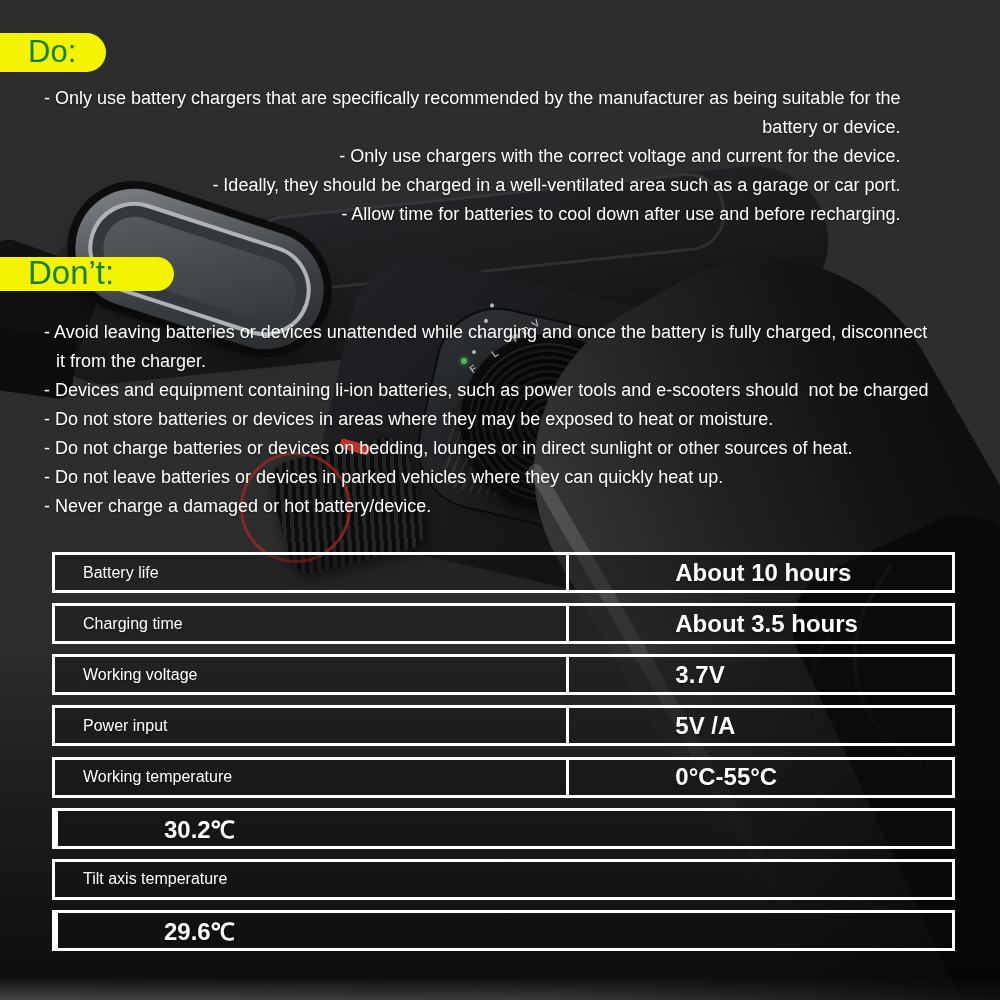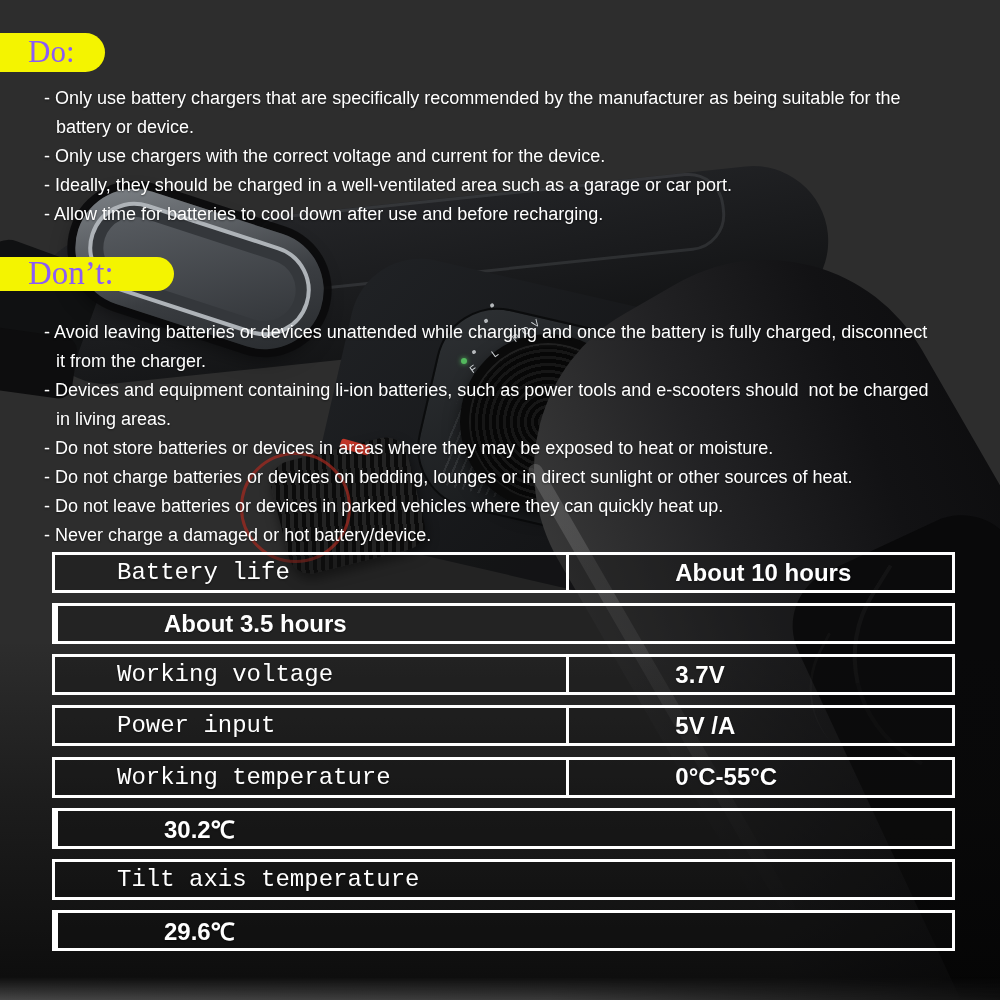--- a/index.html
+++ b/index.html
@@ -64,36 +64,36 @@
   .handle-emboss-detail2{left:800px;top:646px;width:80px;height:100px;transform:rotate(28deg);
     border-left:3px solid rgba(255,255,255,0.04);border-radius:0 0 0 80px;}
   .bottom-fade{left:0;top:640px;width:1000px;height:360px;
     background:linear-gradient(180deg,rgba(10,10,10,0) 0%,rgba(8,8,8,0.45) 45%,rgba(4,4,4,0.8) 100%);}
   .floor-strip{left:0;top:977px;width:1000px;height:23px;
     background:linear-gradient(90deg,#474747 0%,#3a3a3a 55%,#111111 100%);
     -webkit-mask-image:linear-gradient(180deg,transparent 0%,#000 100%);
             mask-image:linear-gradient(180deg,transparent 0%,#000 100%);}
   
   .content{position:absolute;inset:0;z-index:2;}
-  .pill{position:absolute;left:0;display:flex;align-items:center;background:#f4f400;color:#8b5cf6;
-    border-radius:0 22px 22px 0;box-sizing:border-box;font-family:Liberation Serif, serif;}
+  .pill{position:absolute;left:0;display:flex;align-items:center;background:#f4f400;color:#15803d;
+    border-radius:0 22px 22px 0;box-sizing:border-box;}
   .pill.do{top:33px;height:39px;padding:0 30px 2px 28px;font-size:31px;border-radius:0 20px 20px 0;}
   .pill.dont{top:257px;height:34px;padding:0 60px 2px 28px;font-size:33px;}
   .list{position:absolute;left:44px;color:#ffffff;font-size:18px;line-height:29px;
     text-shadow:0 1px 2px rgba(0,0,0,0.45);}
-  .list.do{top:84px;}
+  .list.do{top:84px;text-align:right;}
   .list.dont{top:318px;}
   .line{white-space:pre;}
   .line.cont{padding-left:12px;}
   
   .spec-table{position:absolute;left:52px;top:552px;width:903px;height:399px;
     display:flex;flex-direction:column;justify-content:space-between;}
   .t-row{display:flex;height:41px;border:3px solid #ffffff;background:rgba(16,16,16,0.35);box-sizing:border-box;}
-  .t-label{width:57%;display:flex;align-items:center;padding-left:62px;box-sizing:border-box;
-    color:#fff;font-size:24px;white-space:pre;text-shadow:0 1px 2px rgba(0,0,0,0.4);font-family:Liberation Mono, monospace;}
+  .t-label{width:57%;display:flex;align-items:center;padding-left:28px;box-sizing:border-box;
+    color:#fff;font-size:16px;white-space:pre;text-shadow:0 1px 2px rgba(0,0,0,0.4);}
   .t-value{flex:1;border-left:3px solid #ffffff;display:flex;align-items:center;padding-left:106px;
     box-sizing:border-box;color:#fff;font-size:24px;white-space:pre;text-shadow:0 1px 2px rgba(0,0,0,0.4);font-weight:bold;}
 </style>
 </head>
 <body>
 
 <div class="photo">
   <div class="abs top-arm"></div>
   <div class="abs top-arm-ridge"></div>
   <div class="abs left-knob"></div>
@@ -140,33 +140,33 @@
   </div>
 
   <div class="pill dont">
     <span>Don’t:</span>
   </div>
 
   <div class="list dont">
     <div class="line">- Avoid leaving batteries or devices unattended while charging and once the battery is fully charged, disconnect</div>
     <div class="line cont">it from the charger.</div>
     <div class="line">- Devices and equipment containing li-ion batteries, such as power tools and e-scooters should  not be charged</div>
-    <div class="line cont">in living areas.</div>
     <div class="line">- Do not store batteries or devices in areas where they may be exposed to heat or moisture.</div>
     <div class="line">- Do not charge batteries or devices on bedding, lounges or in direct sunlight or other sources of heat.</div>
     <div class="line">- Do not leave batteries or devices in parked vehicles where they can quickly heat up.</div>
     <div class="line">- Never charge a damaged or hot battery/device.</div>
   </div>
 
   <div class="spec-table">
     <div class="t-row">
       <div class="t-label">Battery life</div>
       <div class="t-value">About 10 hours</div>
     </div>
     <div class="t-row">
+      <div class="t-label">Charging time</div>
       <div class="t-value">About 3.5 hours</div>
     </div>
     <div class="t-row">
       <div class="t-label">Working voltage</div>
       <div class="t-value">3.7V</div>
     </div>
     <div class="t-row">
       <div class="t-label">Power input</div>
       <div class="t-value">5V /A</div>
     </div>

